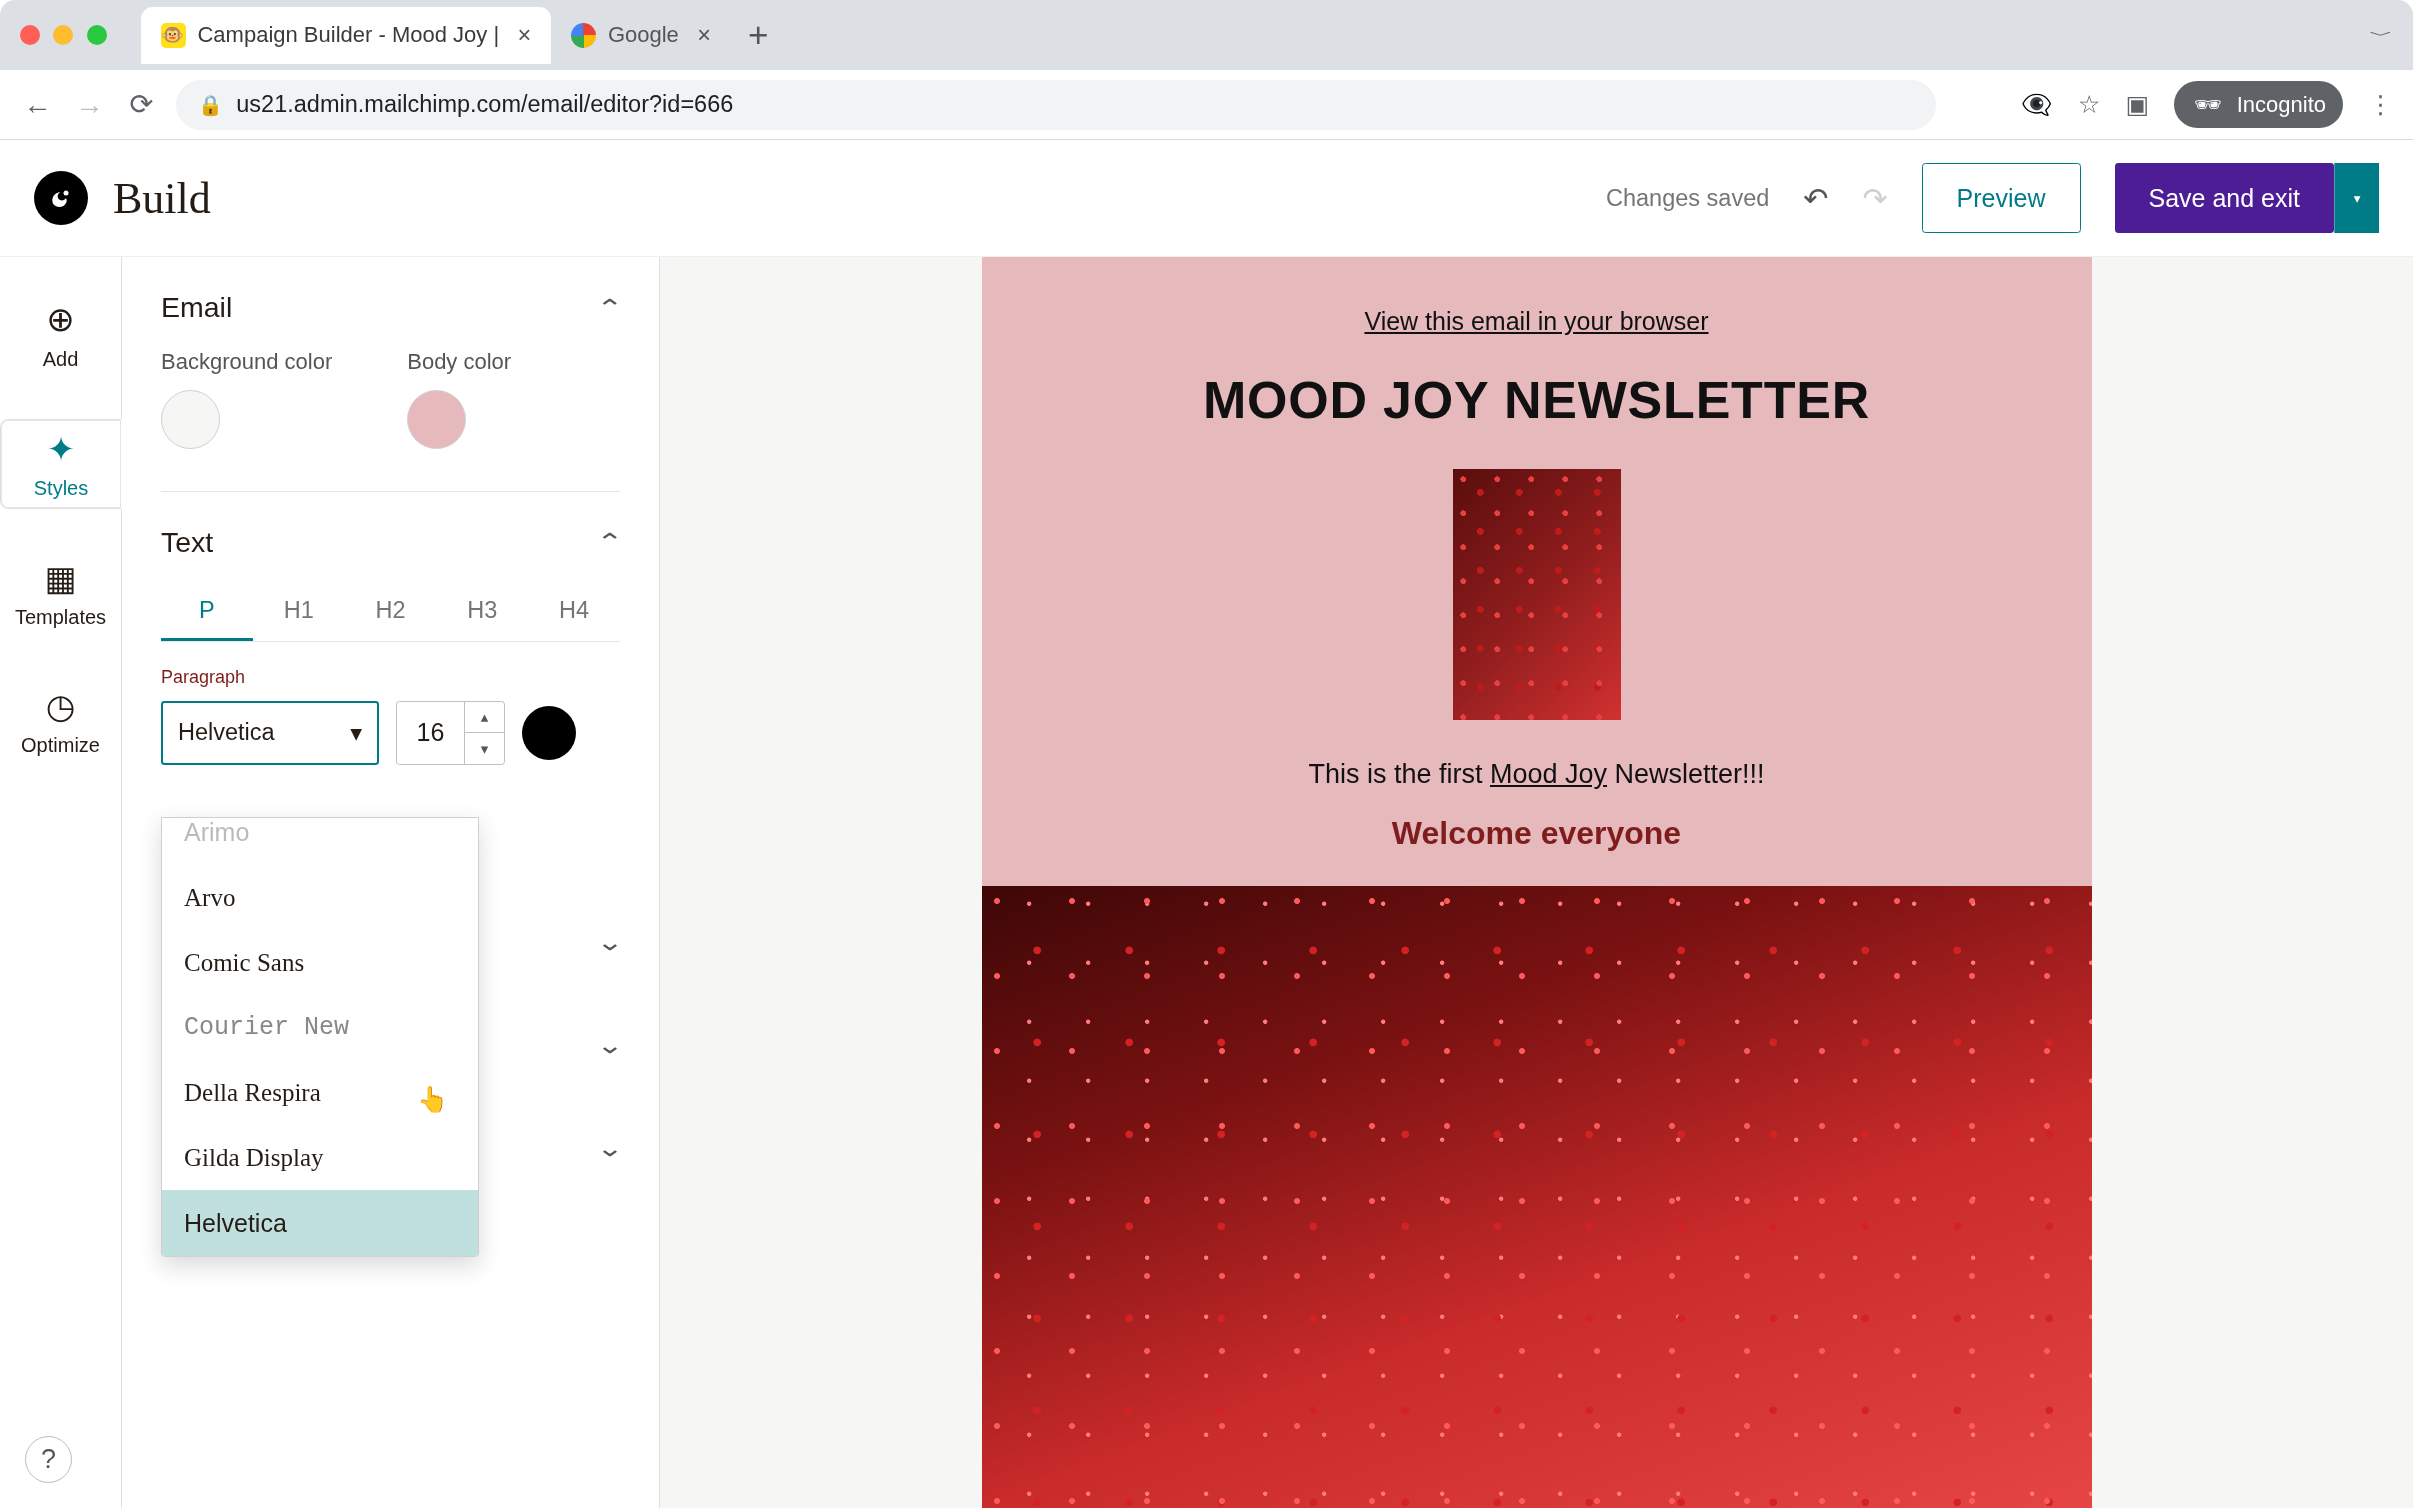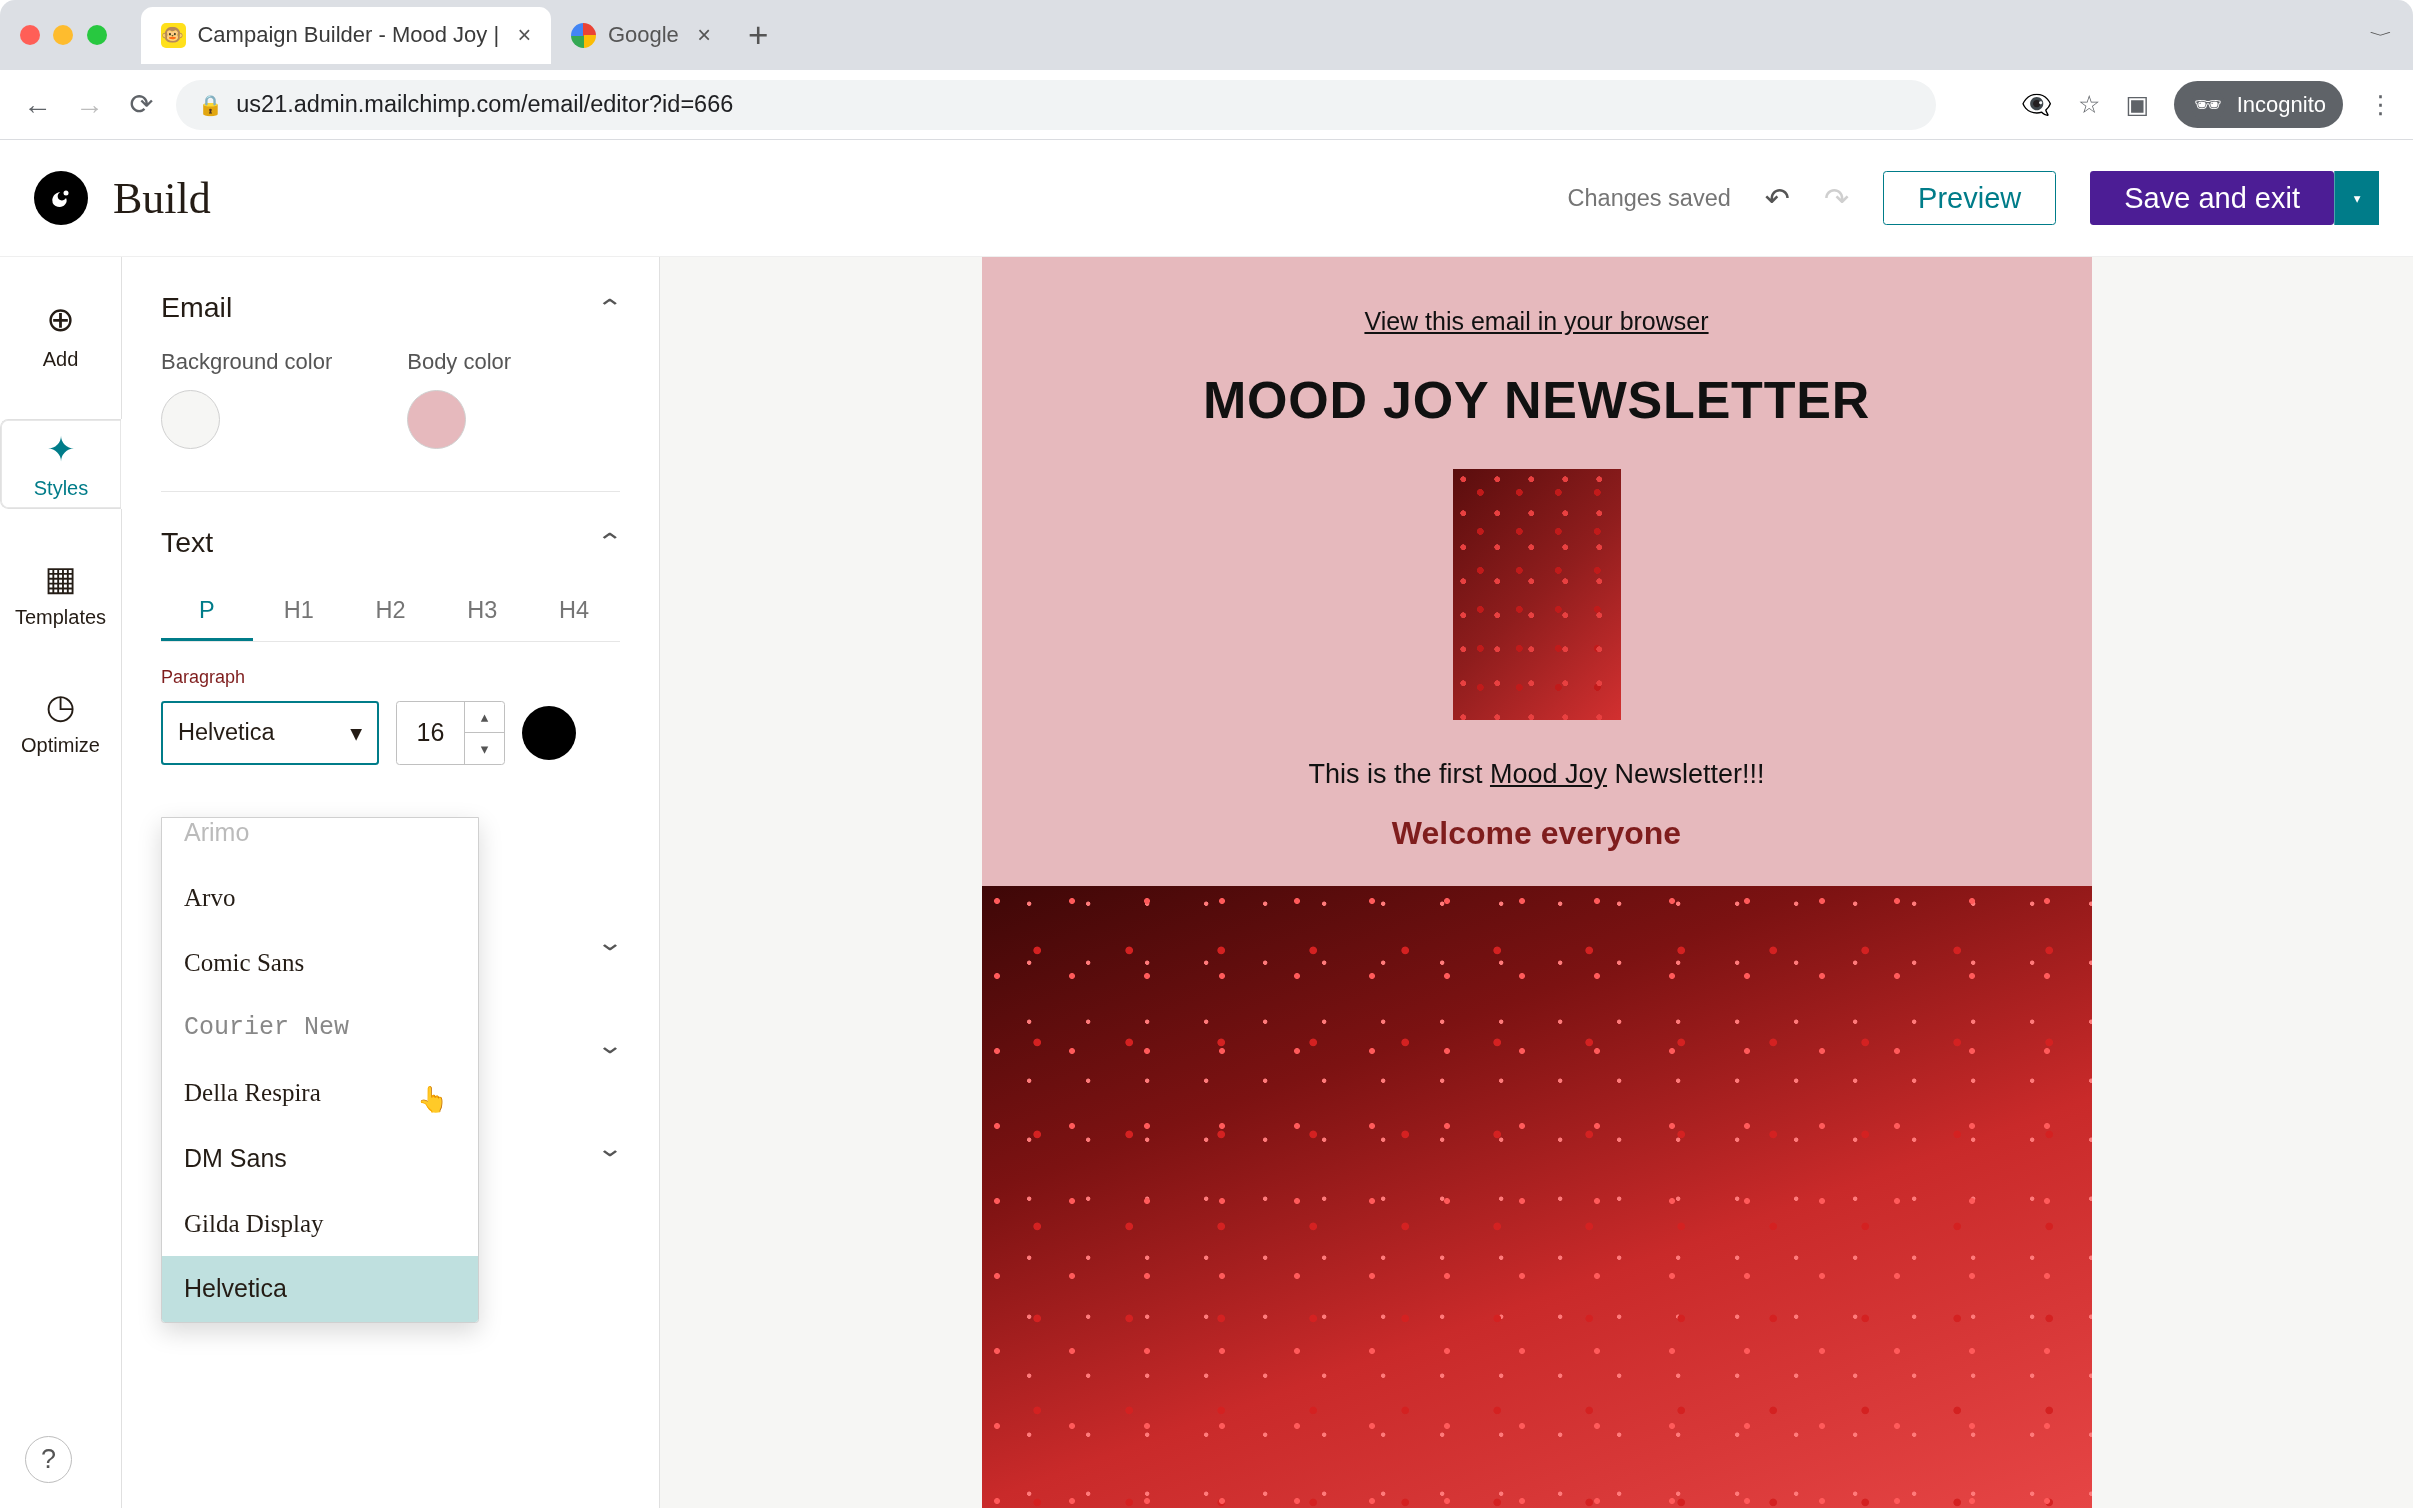--- a/index.html
+++ b/index.html
@@ -32,21 +32,21 @@
 
   
   .app-header{height:117px; display:flex; align-items:center; padding:0 34px; gap:25px; border-bottom:0.8px solid #efefef;}
   .mc-logo{width:54px;height:54px;border-radius:50%;background:#000;display:flex;align-items:center;justify-content:center;}
   .mc-logo svg{width:40px;height:40px;}
   .app-title{font-family:Georgia,'Times New Roman',serif; font-size:44px; color:#241c15;}
   .hdr-right{margin-left:auto;display:flex;align-items:center;gap:34px;}
   .hdr-status{font-size:23.5px;color:#757575;}
   .hdr-icn{font-size:30px;color:#555;}
   .hdr-icn.dim{color:#cfcfcf;}
-  .btn{height:54px;display:flex;align-items:center;justify-content:center;padding:0 34px;font-size:29px;border-radius:3.4px;}
+  .btn{height:70px;display:flex;align-items:center;justify-content:center;padding:0 34px;font-size:25px;border-radius:3.4px;}
   .btn.outline{border:1.7px solid #007c89;color:#007c89;background:#fff;}
   .btn.primary{background:#4c1d95;color:#fff;}
   .btn-split{display:flex;}
   .btn-split .caret{width:45px;background:#007c89;border-left:0.8px solid rgba(255,255,255,.3);display:flex;align-items:center;justify-content:center;color:#fff;}
 
   
   .workarea{display:flex;height:calc(1508px - 70px - 70px - 117px);}
   .rail{width:122px;background:#fff;border-right:0.8px solid #e0e0e0;display:flex;flex-direction:column;align-items:center;padding-top:34px;gap:40px;position:relative;}
   .rail-item{display:flex;flex-direction:column;align-items:center;gap:8.4px;color:#241c15;font-size:20px;width:100%;padding:8.4px 0;}
   .rail-item.active{color:#007c89;}
@@ -248,21 +248,20 @@
       <span class="chev" style="transform:scaleX(1.4) rotate(180deg);">⌃</span>
     </div>
 
     <div class="font-dd">
       <div class="font-dd-inner">
         <div class="font-opt cut">Arimo</div>
         <div class="font-opt" style="font-family:Georgia,serif;">Arvo</div>
         <div class="font-opt" style="font-family:'Comic Sans MS',cursive;">Comic Sans</div>
         <div class="font-opt" style="font-family:'Courier New',monospace;color:#888;">Courier New</div>
         <div class="font-opt" style="font-family:Georgia,serif;">Della Respira</div>
-        <div class="font-opt">DM Sans</div>
         <div class="font-opt" style="font-family:Georgia,serif;">Gilda Display</div>
         <div class="font-opt selected">Helvetica</div>
       </div>
     </div>
 
     <span class="cursor-hand">👆</span>
   </div>
 
   <div class="canvas">
     <div class="email-outer">

